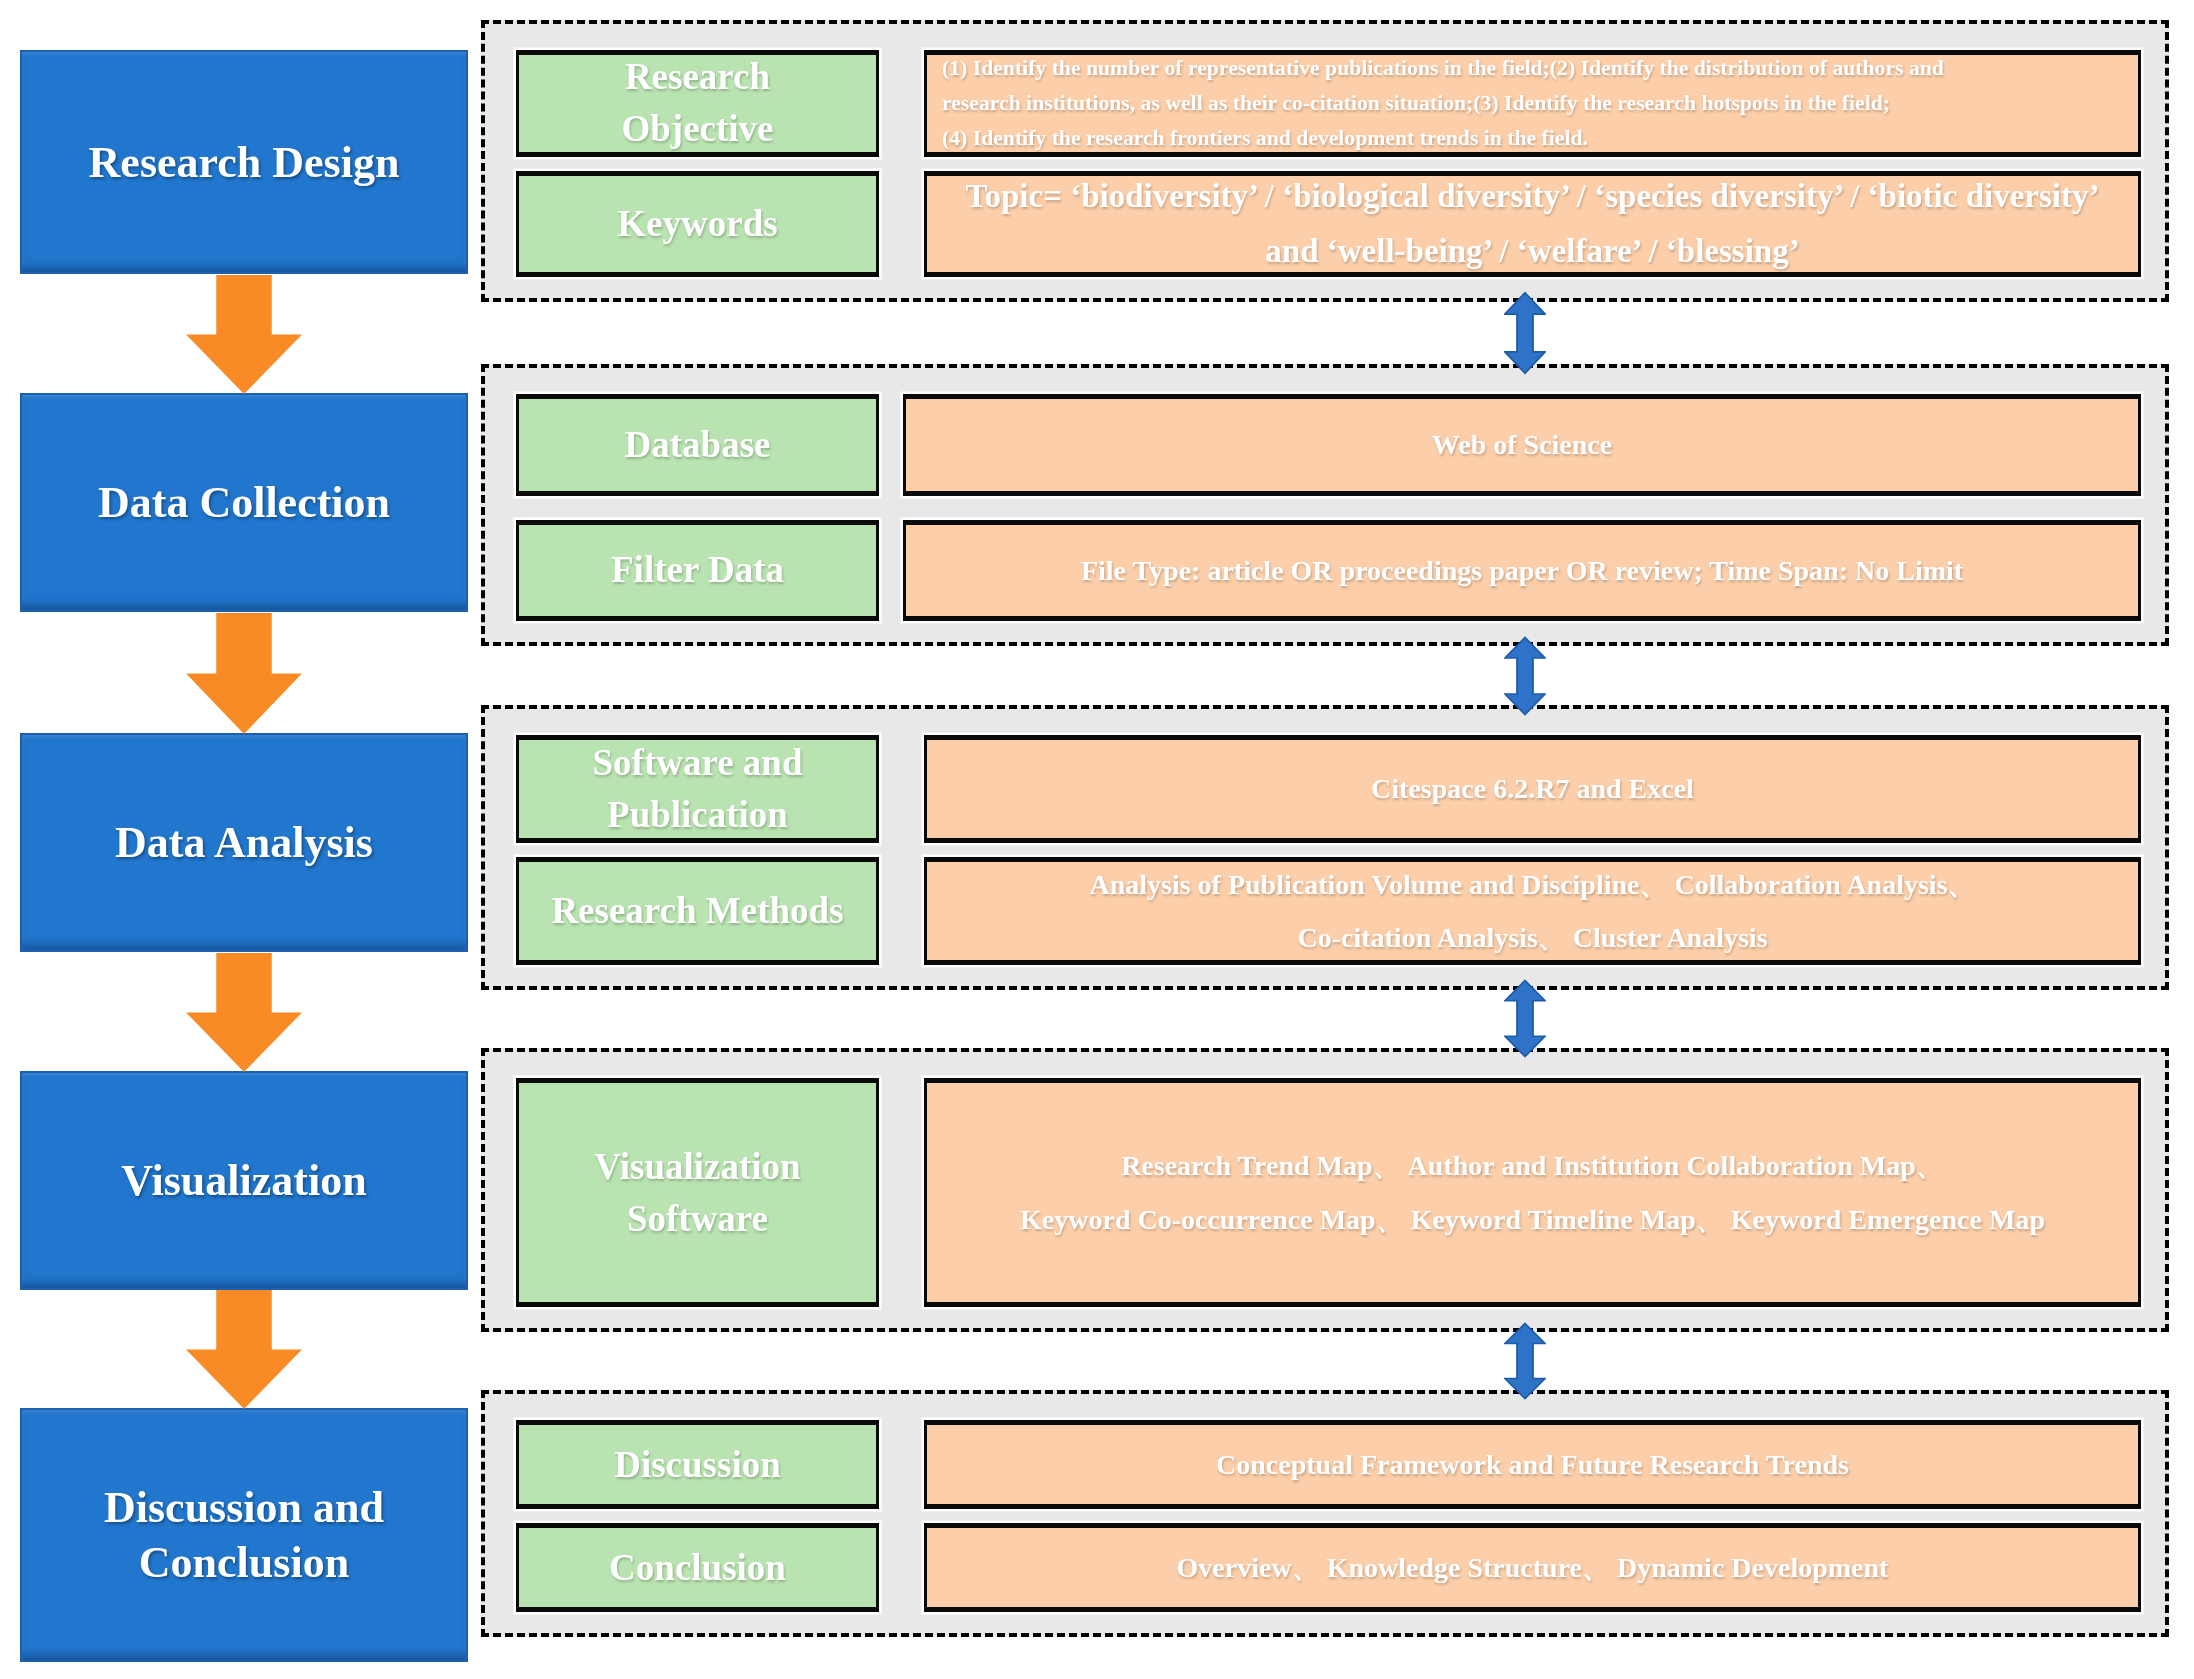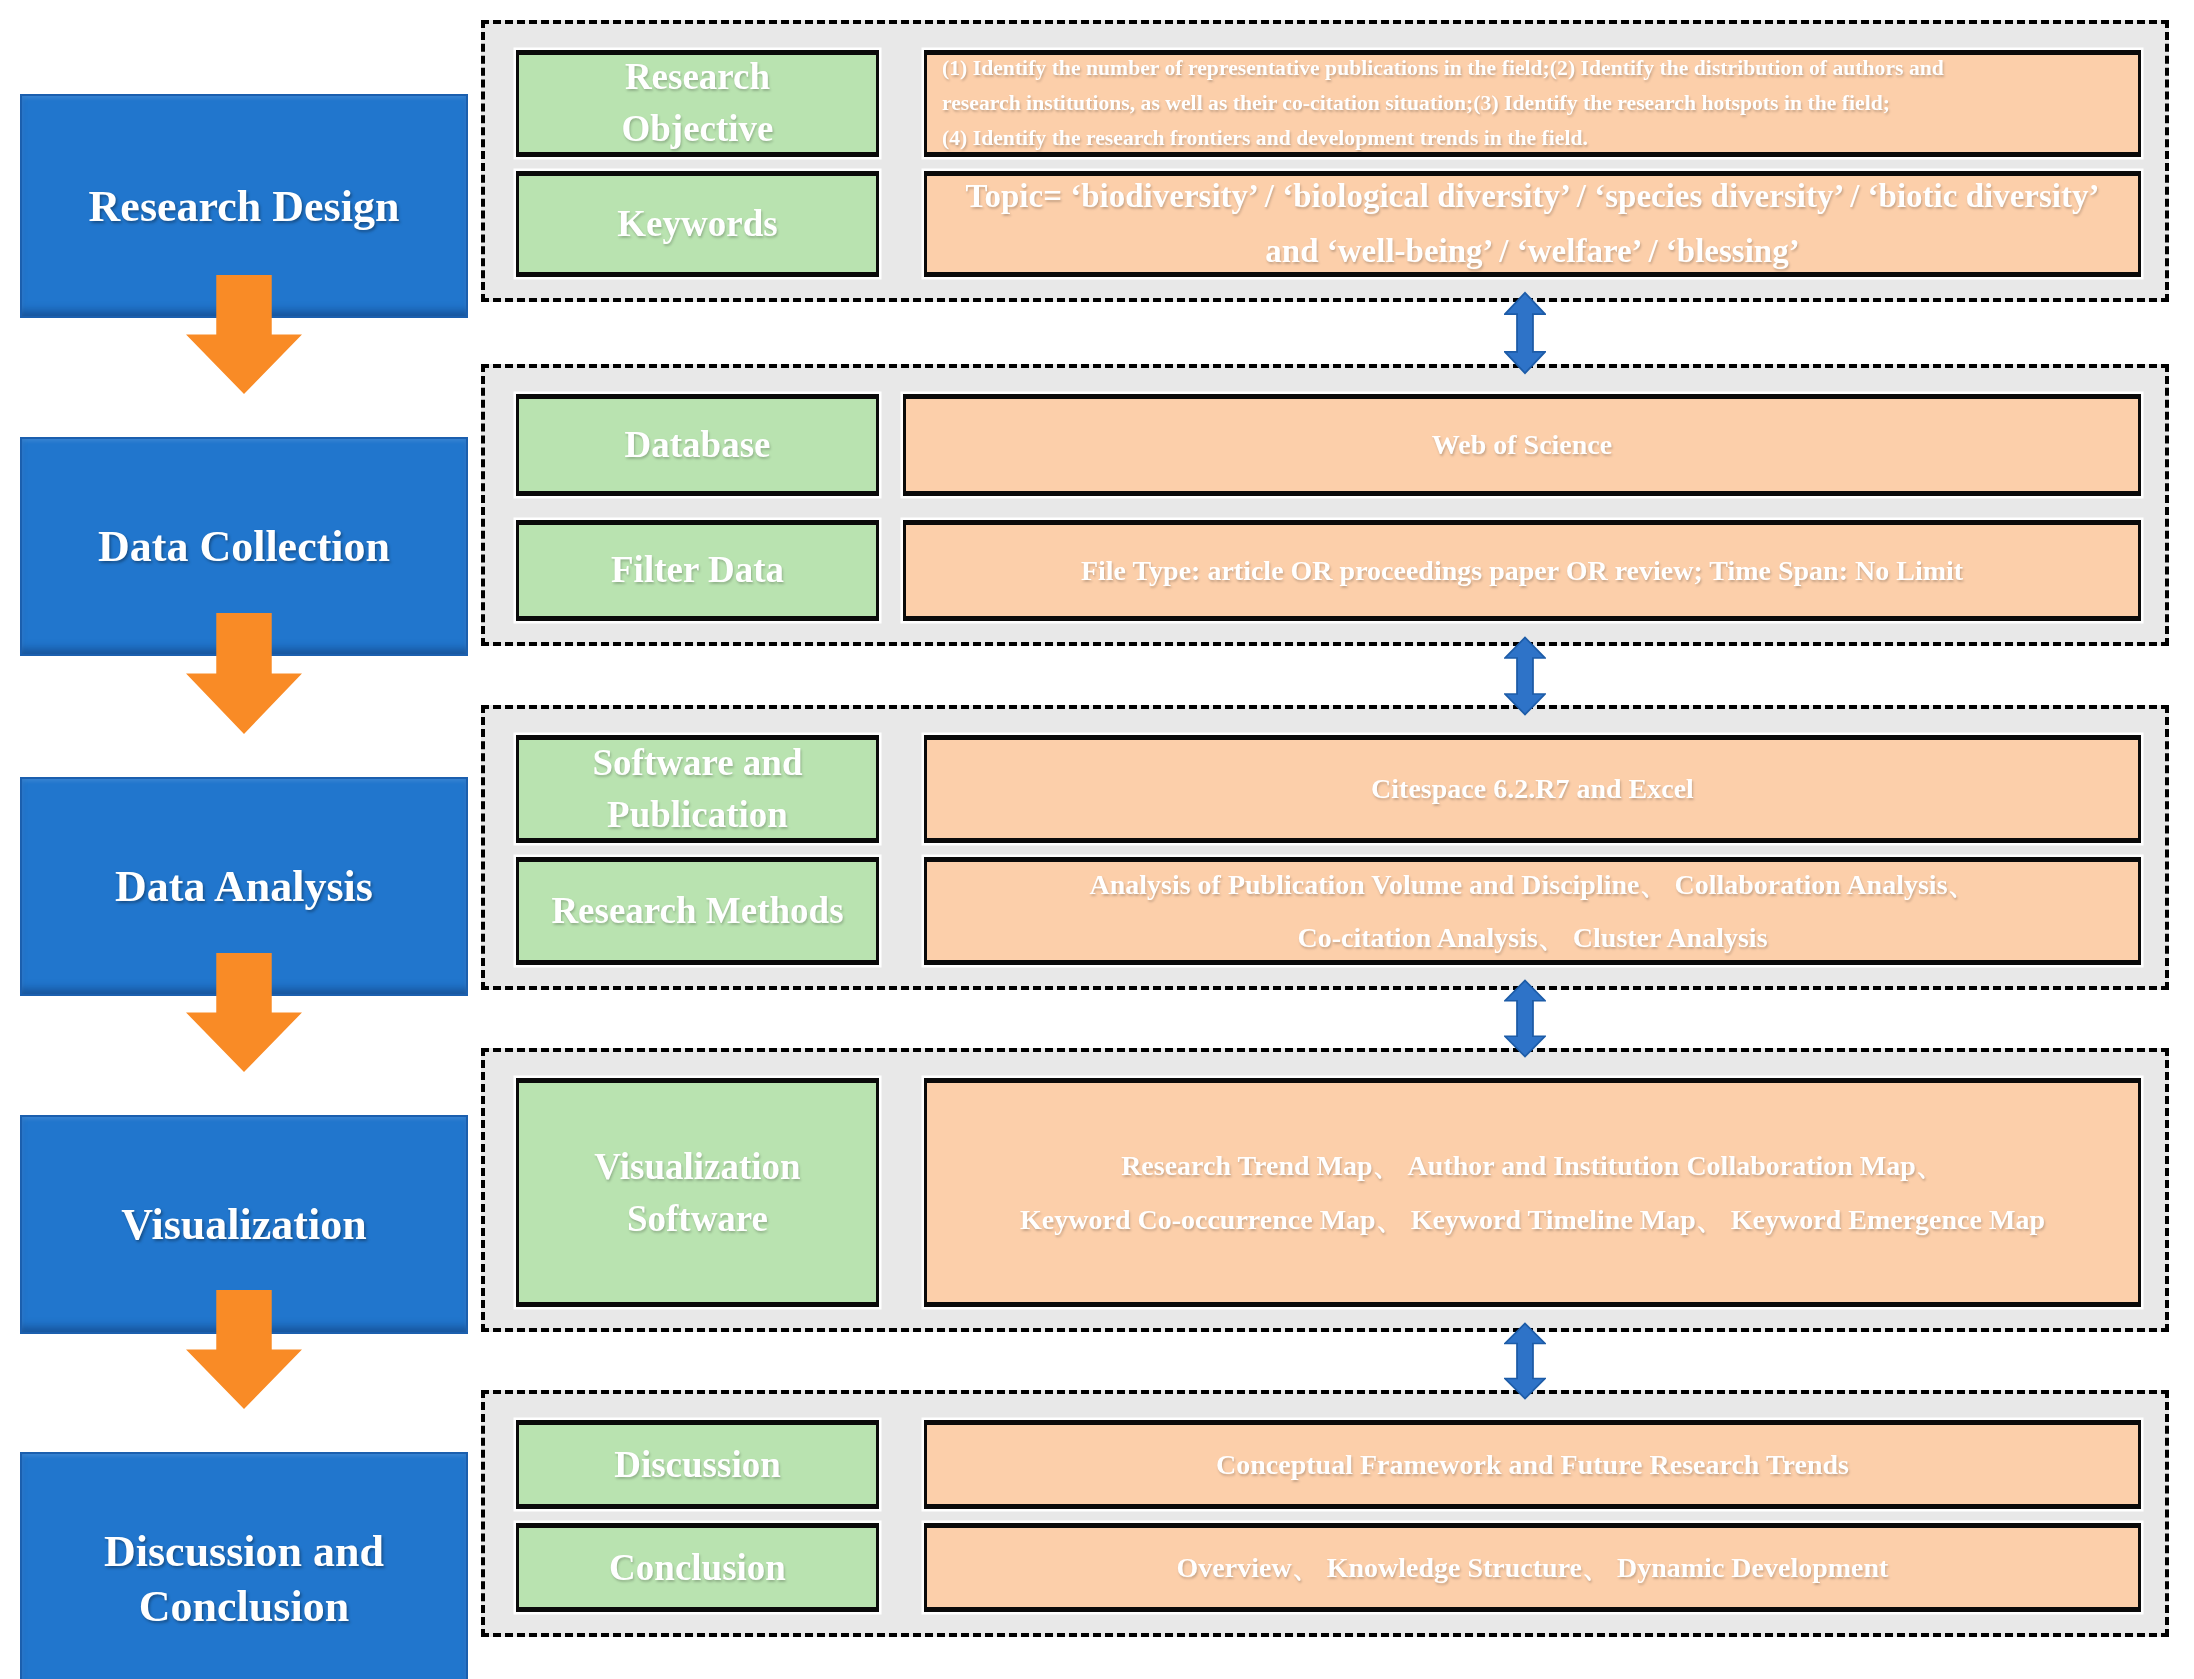--- a/index.html
+++ b/index.html
@@ -15,21 +15,20 @@
     font-family:"Liberation Serif","DejaVu Serif",serif; font-weight:bold; color:var(--text);
     background:#ffffff;
   }
   .stage{
     position:absolute; left:20px; width:448px;
     background:var(--blue-box);
     border:2px solid var(--blue-box-border);
     box-shadow: inset 0 -9px 8px -4px rgba(8,40,92,.45), inset 0 2px 4px rgba(255,255,255,.12);
     display:flex; align-items:center; justify-content:center;
     box-sizing:border-box;
-    margin-top:44px;
   }
   .stage-title{
     font-size:44px; line-height:1.25; text-align:center; white-space:pre-line;
     text-shadow:1.5px 2px 3px rgba(0,0,0,.35); padding:0 15px;
   }
   .down-arrow{ position:absolute; color:var(--orange-arrow); }
   .connector{ position:absolute; color:var(--blue-arrow); }
   .panel{
     position:absolute; left:481px; width:1688px;
     background:var(--panel-bg);

